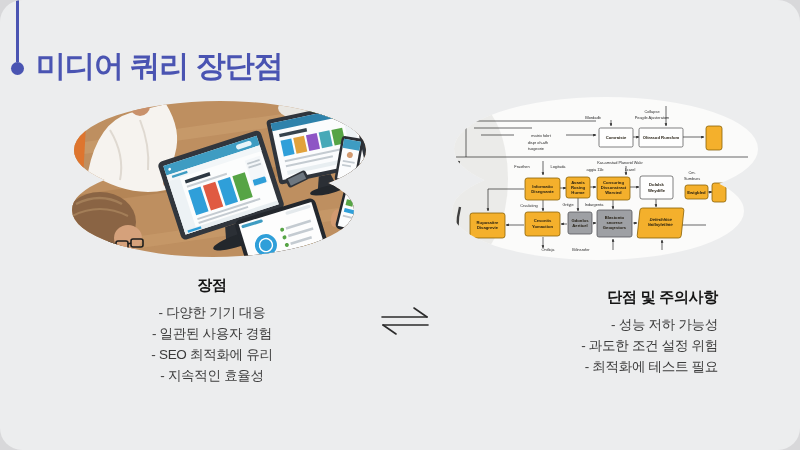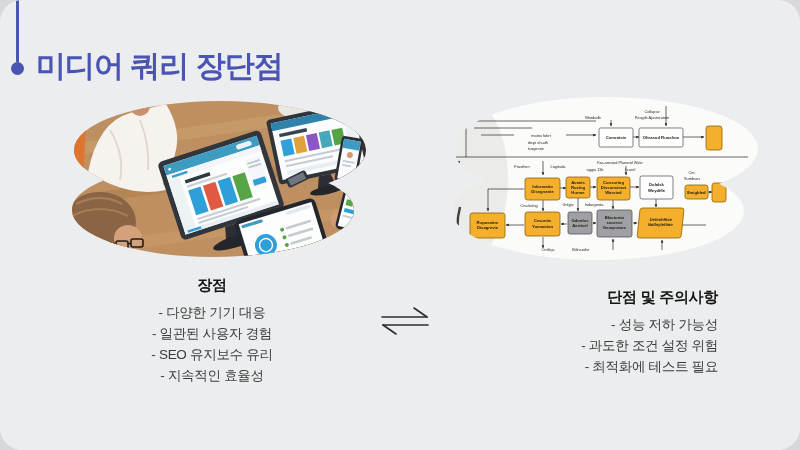--- a/index.html
+++ b/index.html
@@ -326,21 +326,21 @@
       <line x1="3" y1="20" x2="48" y2="20"></line>
       <line x1="3" y1="20" x2="16" y2="29"></line>
     </g>
   </svg>
 
   <div class="col col-pros">
     <div class="col-heading">장점</div>
     <div class="col-list">
       <div class="col-item">- 다양한 기기 대응</div>
       <div class="col-item">- 일관된 사용자 경험</div>
-      <div class="col-item">- SEO 유지보수 유리</div>
+      <div class="col-item">- SEO 최적화에 유리</div>
       <div class="col-item">- 지속적인 효율성</div>
     </div>
   </div>
 
   <div class="col col-cons">
     <div class="col-heading">단점 및 주의사항</div>
     <div class="col-list">
       <div class="col-item">- 성능 저하 가능성</div>
       <div class="col-item">- 과도한 조건 설정 위험</div>
       <div class="col-item">- 최적화에 테스트 필요</div>

